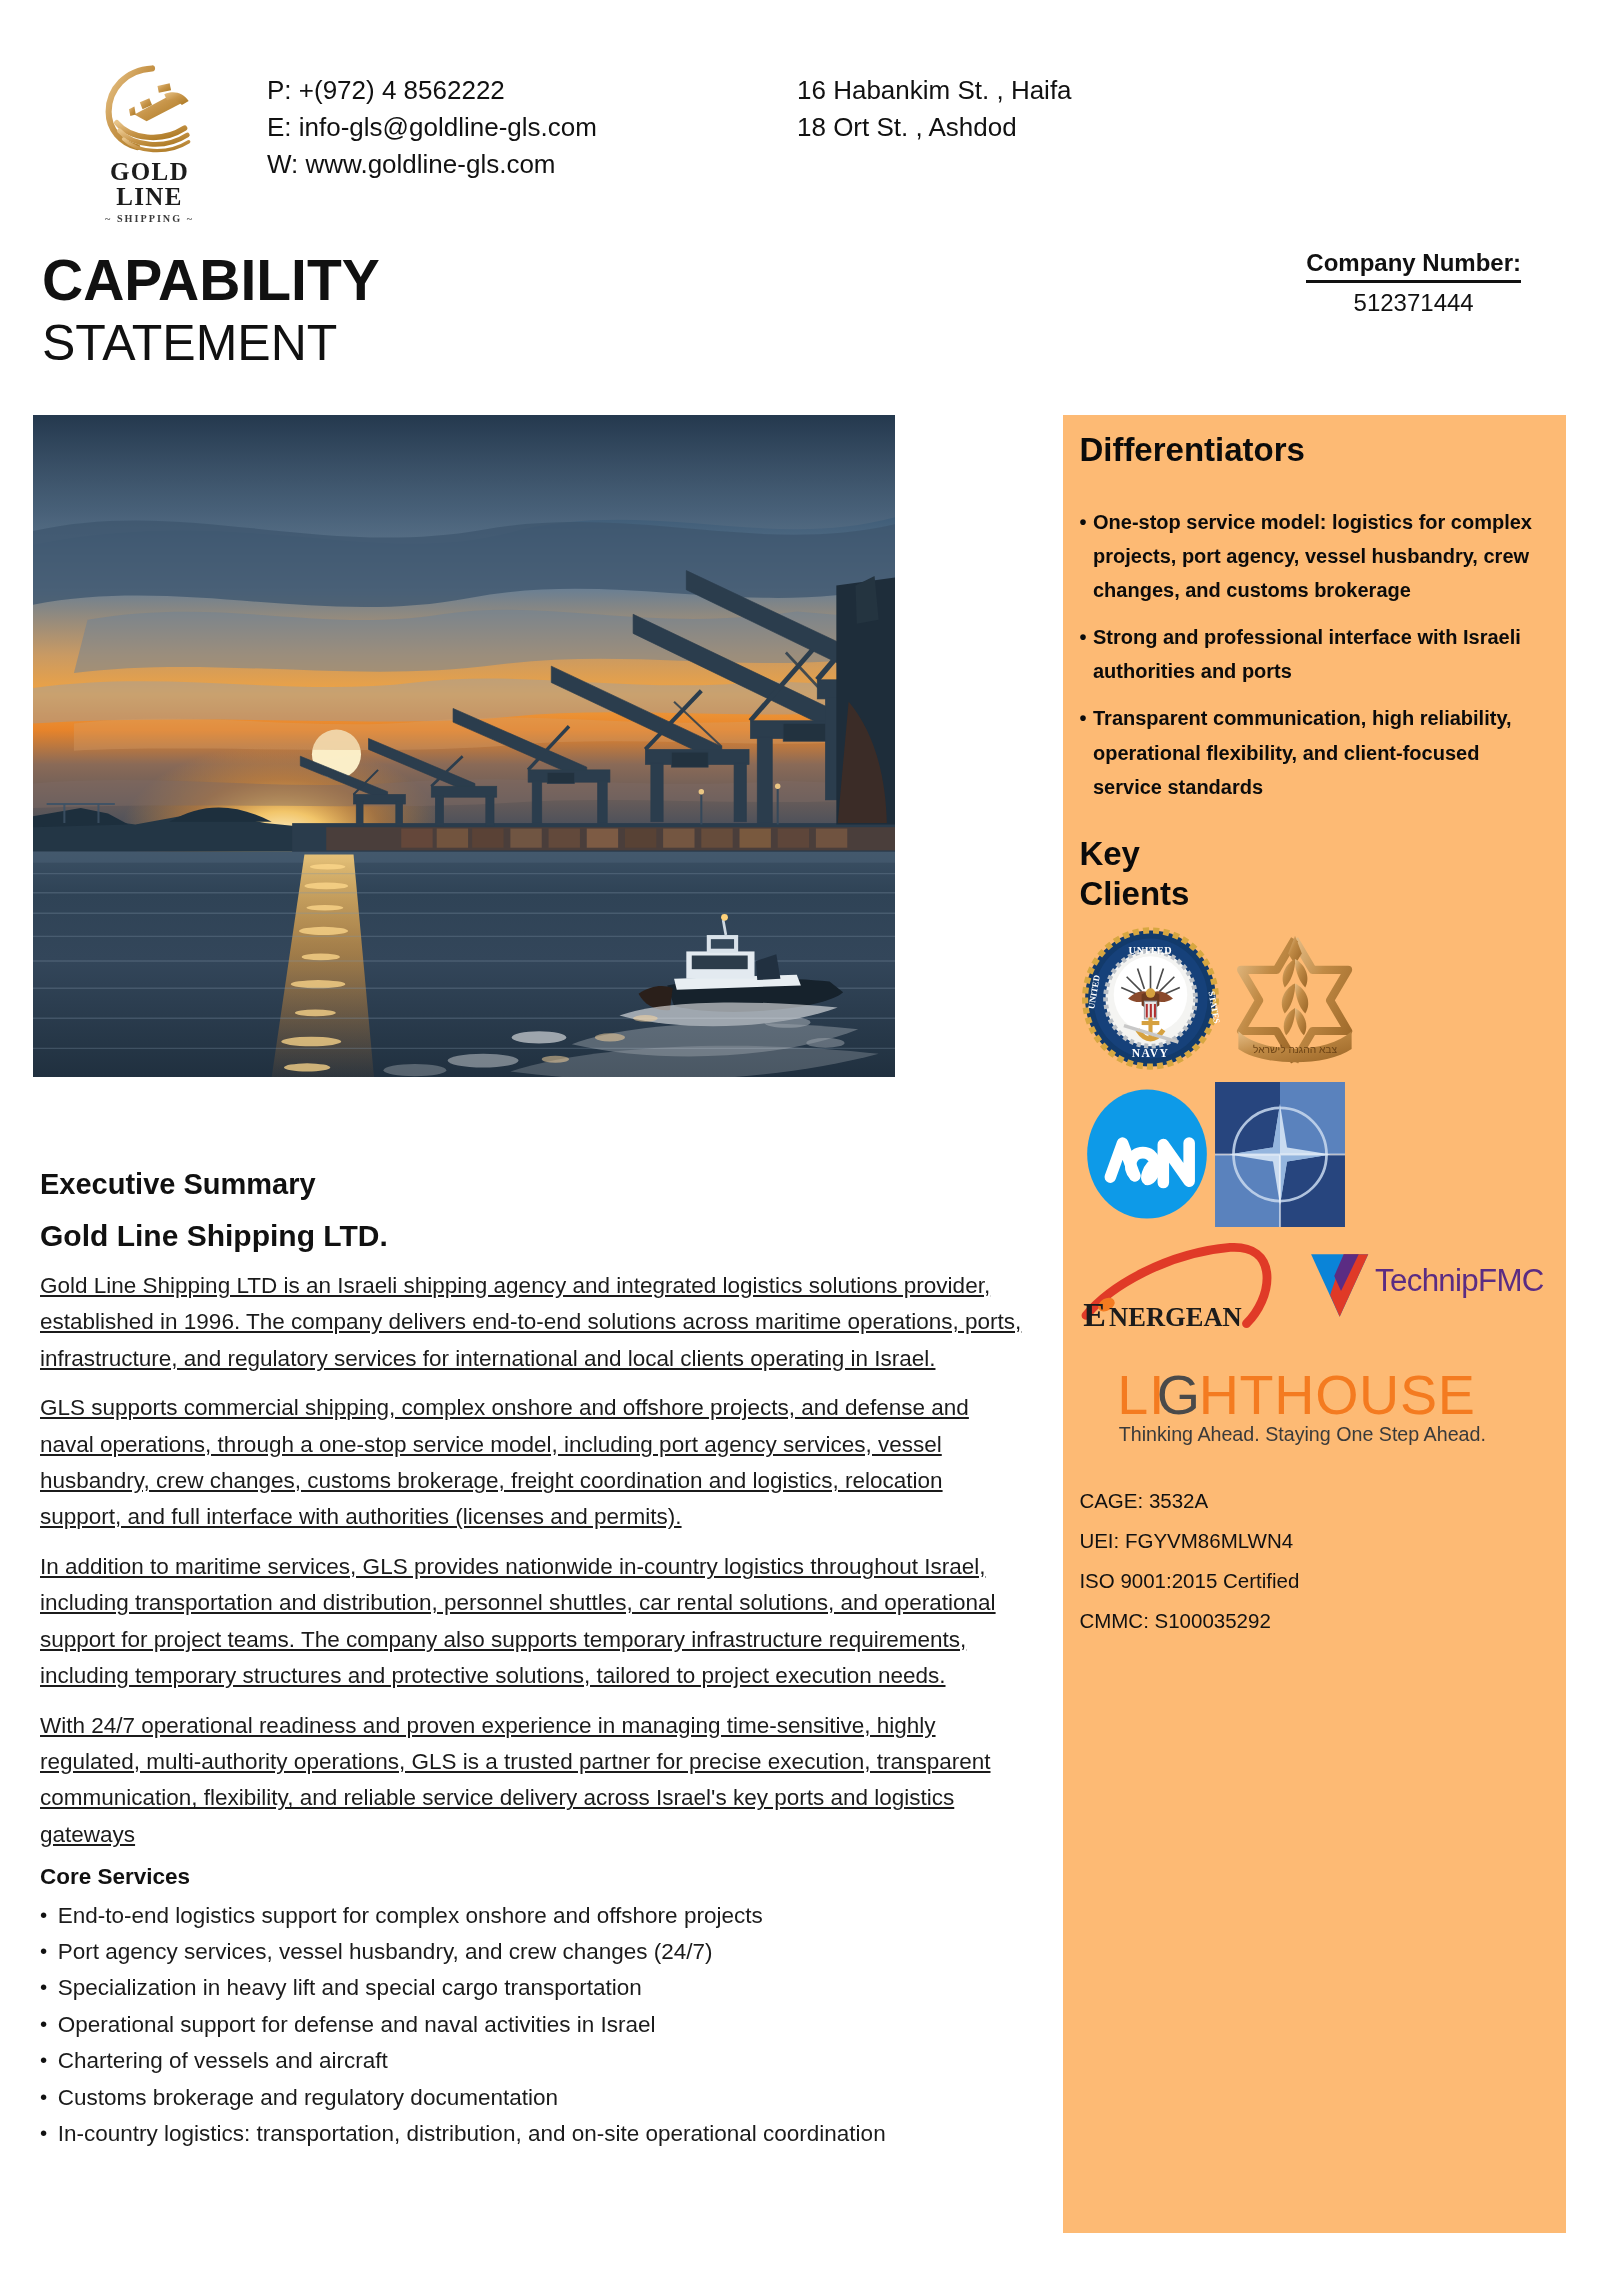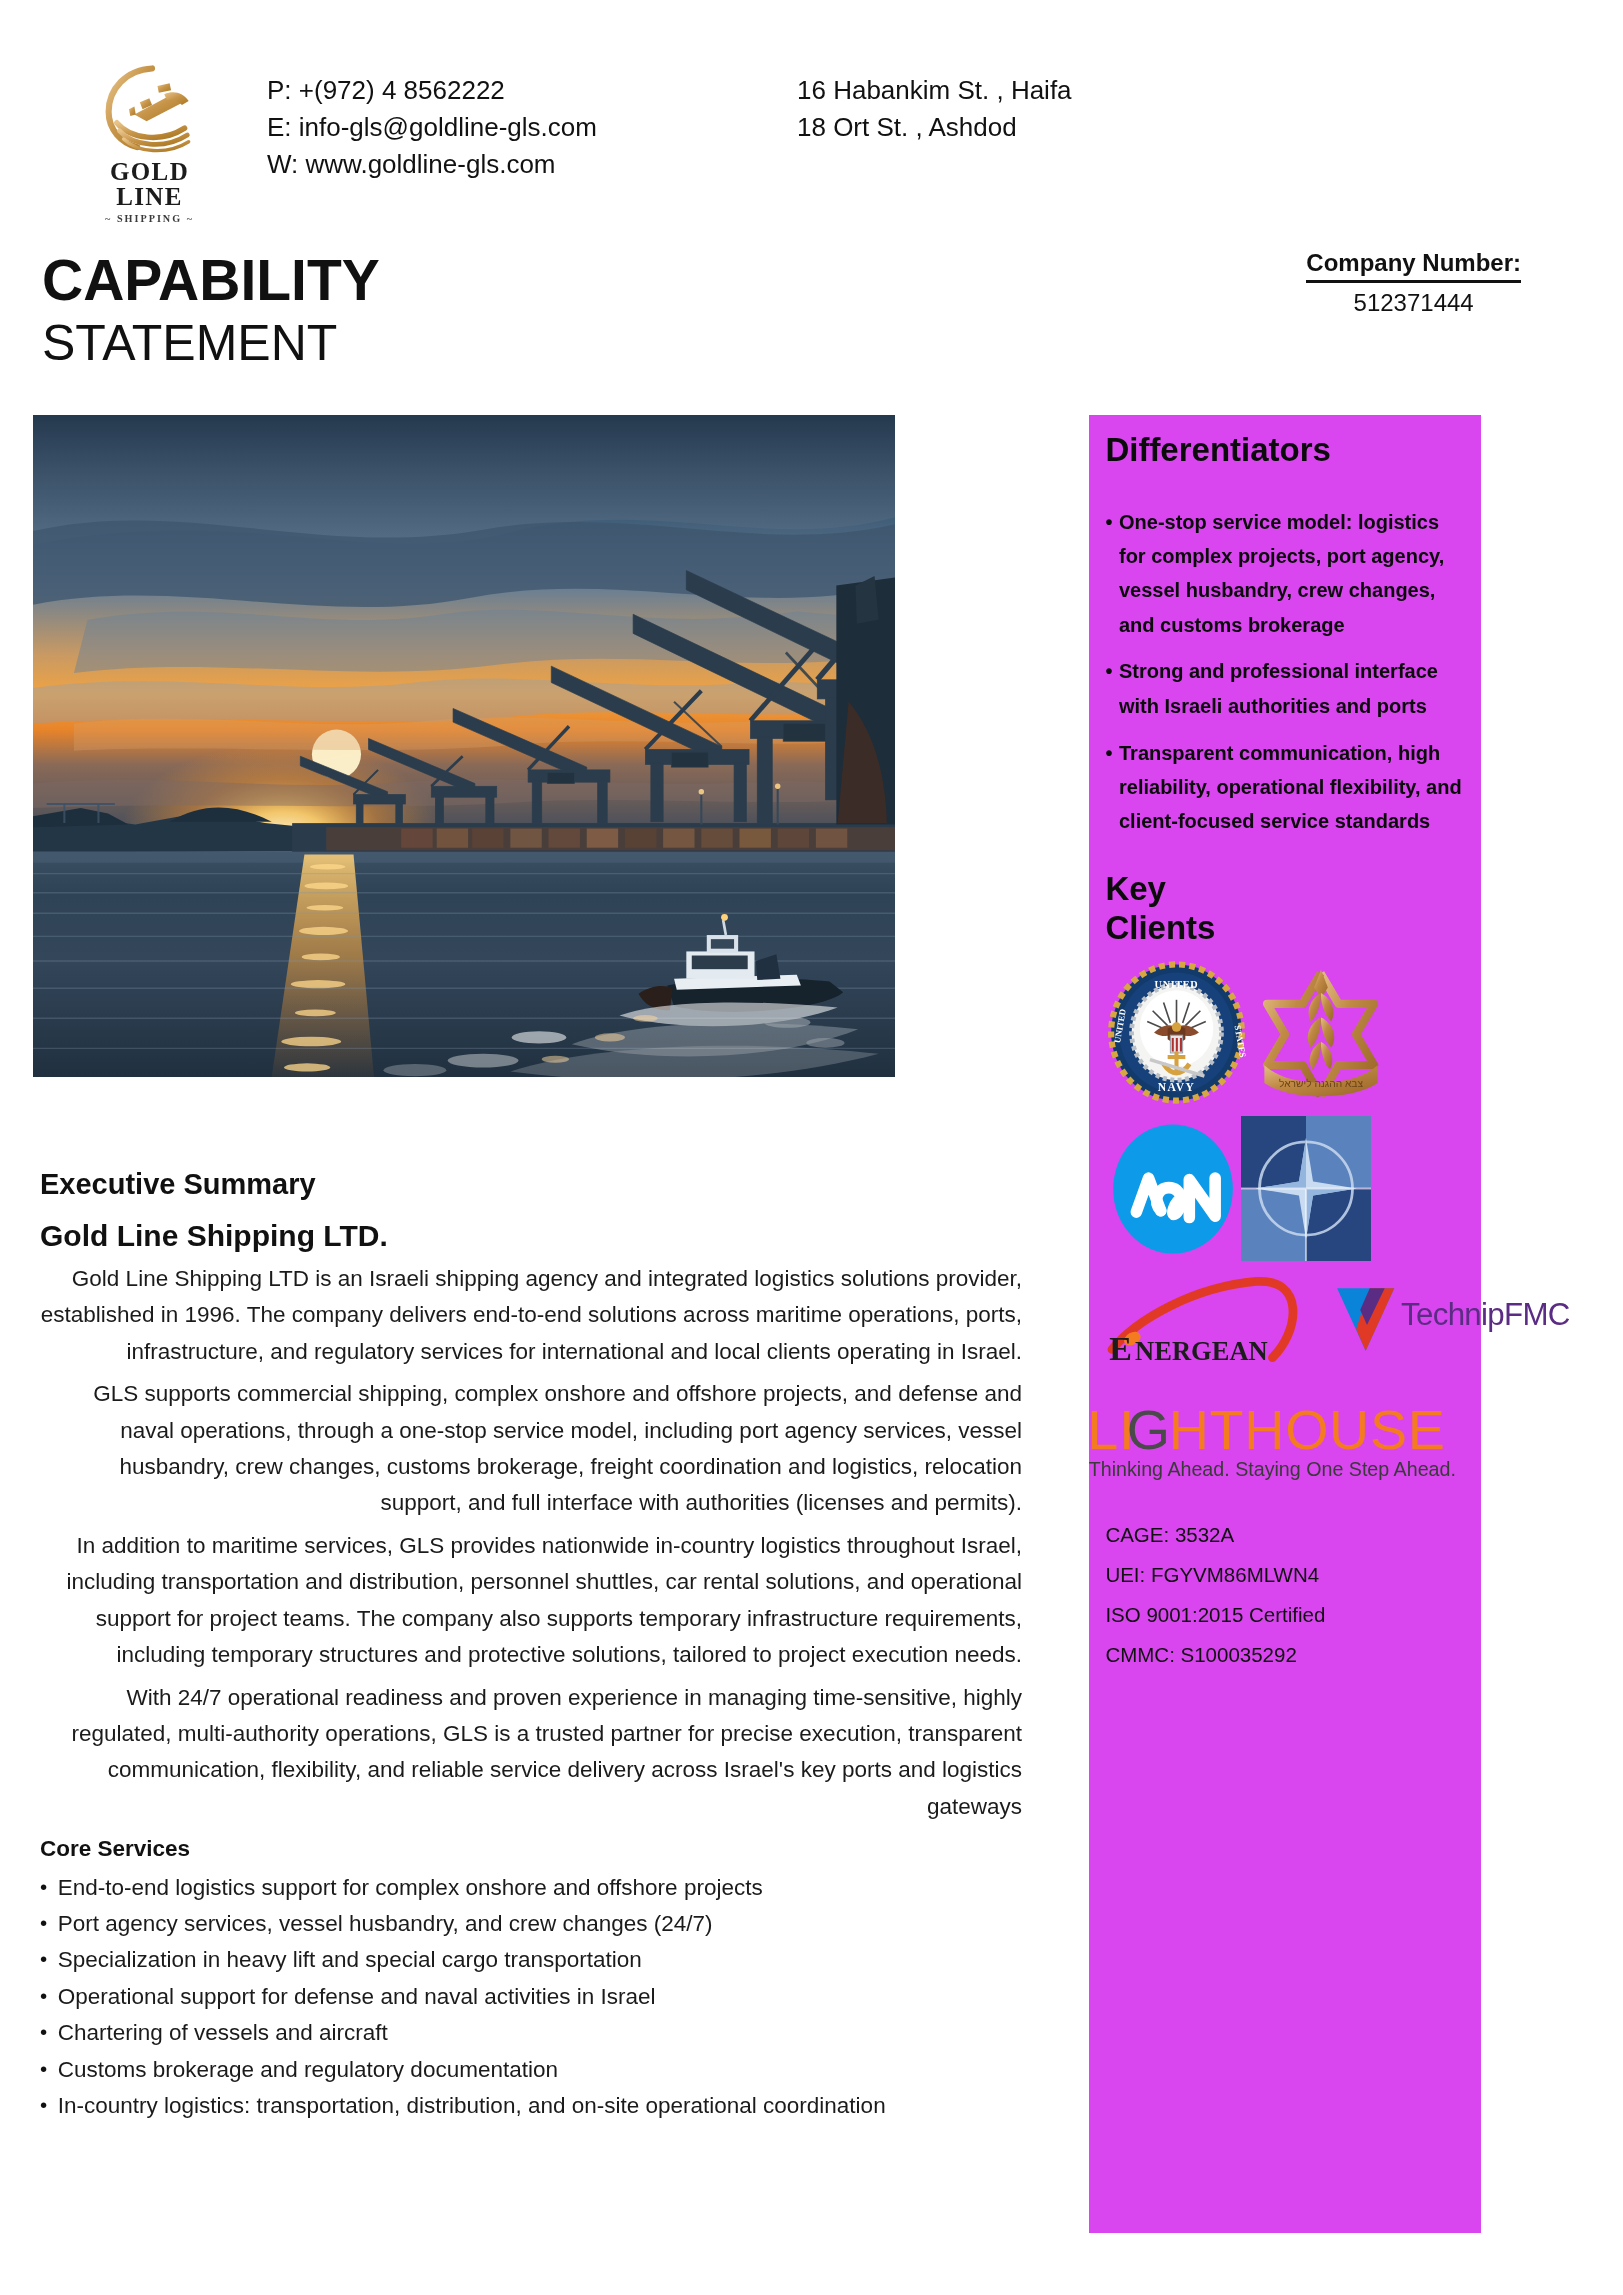--- a/index.html
+++ b/index.html
@@ -53,37 +53,38 @@
 
   
   .hero { position: absolute; left: 33px; top: 415px; width: 862px; height: 662px; overflow: hidden; }
   .hero svg { display:block; width: 100%; height: 100%; }
 
   
   .left-col { position: absolute; left: 40px; top: 1166px; width: 982px; }
   .h-exec { font-size: 29px; font-weight: 700; color: #111; line-height: 1.25; }
   .h-company { font-size: 30px; font-weight: 700; color: #111; line-height: 1.25; margin-top: 15px; }
   .body-p {
-    font-size: 22.5px; line-height: 1.62; color: #1b1b1b; margin-top: 6px;
-    text-align: right;
+    font-size: 22.5px; line-height: 1.62; color: #1b1b1b; margin-top: 13px;
+    text-align: left;
+    text-decoration: underline;
   }
   .h-core { font-size: 22.5px; font-weight: 700; color: #111; margin-top: 5.5px; line-height: 1.6; }
   .core-list { list-style: none; margin-top: 2.7px; }
   .core-list li {
     font-size: 22.5px; line-height: 1.62; color: #1b1b1b;
     position: relative; padding-left: 17.7px;
   }
   .core-list li::before {
     content: "\2022"; position: absolute; left: 0; top: 0; font-size: 20.5px; color:#111;
   }
 
   
   .panel {
-    position: absolute; left: 1089px; top: 415px; width: 392px; height: 1818px;
-    background: #d946ef; padding: 15px 15px 0 16.4px;
+    position: absolute; left: 1063px; top: 415px; width: 503px; height: 1818px;
+    background: #fdba74; padding: 15px 15px 0 16.4px;
   }
   .panel-h { font-size: 33px; font-weight: 700; color: #0b0b0b; line-height: 1.2; }
   .panel-h.key { margin-top: 30px; }
   .diff-list { list-style: none; margin-top: 35px; }
   .diff-list li {
     font-size: 20px; font-weight: 700; line-height: 1.72; color: #0b0b0b;
     margin-bottom: 12.3px; position: relative; padding-left: 13.6px;
   }
   .diff-list li::before {
     content: "\2022"; position: absolute; left: 0; top: 0;

